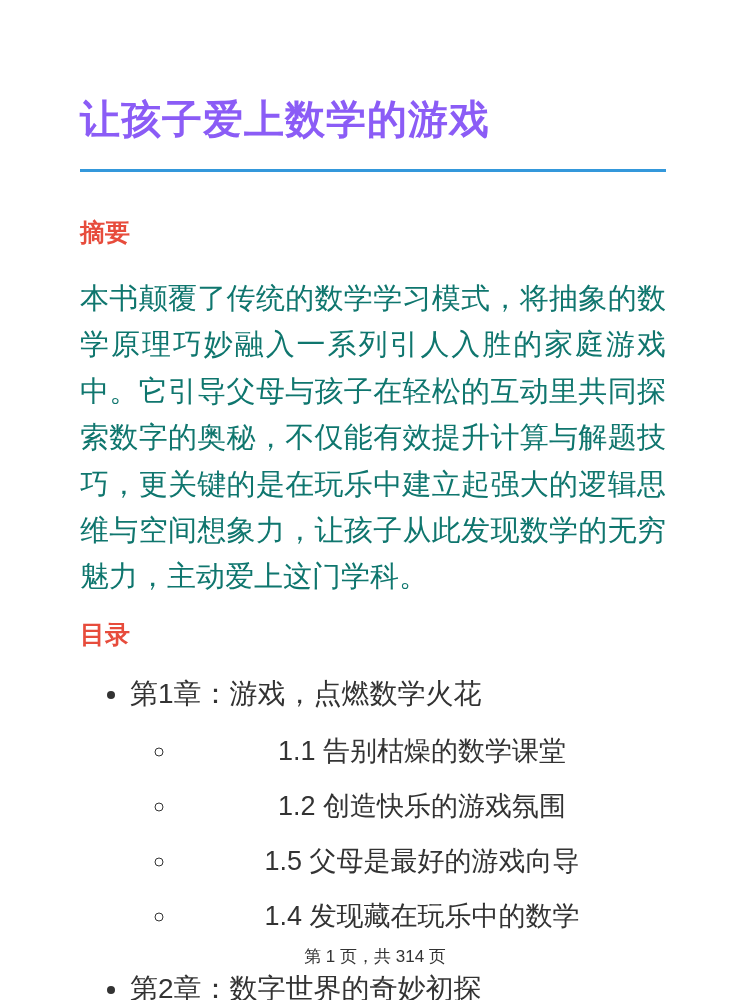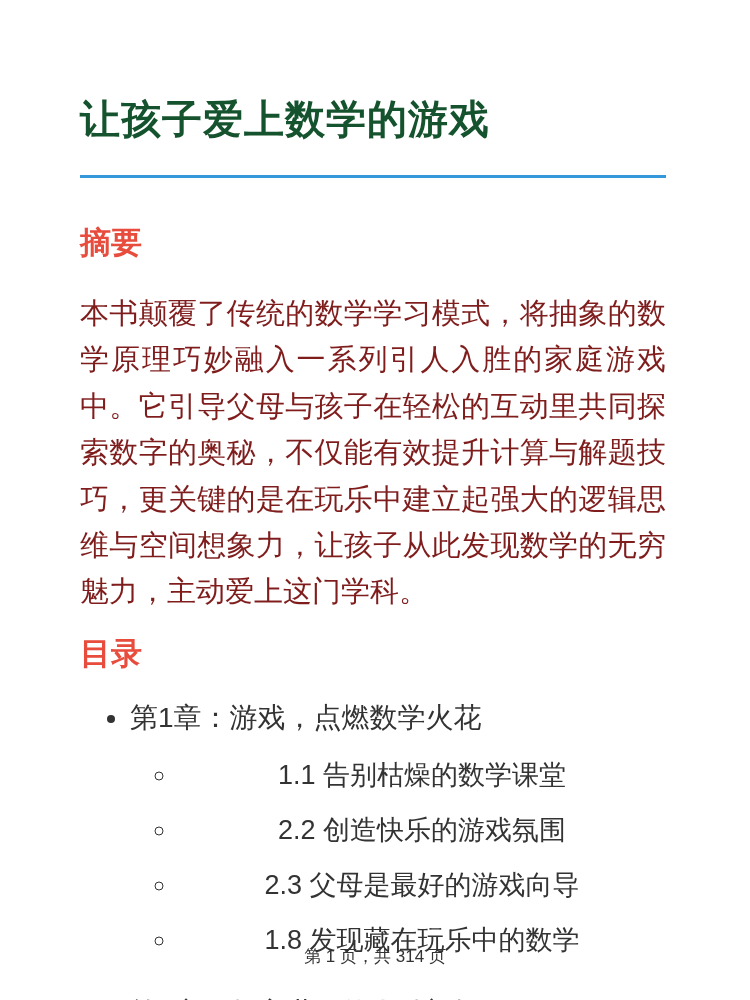--- a/index.html
+++ b/index.html
@@ -15,36 +15,36 @@
   .page {
     box-sizing: border-box;
     width: 750px;
     height: 1000px;
     padding: 92px 84px 0 80px;
     position: relative;
   }
   .doc-title {
     font-size: 40px;
     font-weight: bold;
-    color: #14532d;
+    color: #8b5cf6;
     margin: 0;
-    padding-bottom: 28px;
+    padding-bottom: 22px;
     border-bottom: 3px solid #3498db;
     letter-spacing: 1px;
   }
   .section-heading {
-    font-size: 31px;
+    font-size: 25px;
     font-weight: bold;
     color: #e74c3c;
     margin: 44px 0 26px 0;
   }
   .abstract-text {
     font-size: 29px;
     line-height: 1.6;
-    color: #7f1d1d;
+    color: #0f766e;
     margin: 0;
     text-align: justify;
   }
   .toc-heading { margin-top: 18px; margin-bottom: 22px; }
   ul.toc {
     list-style-type: disc;
     margin: 24px 0 0 0;
     padding-left: 50px;
     font-size: 28px;
     color: #333333;
@@ -79,23 +79,23 @@
 
   <p class="abstract-text">本书颠覆了传统的数学学习模式，将抽象的数学原理巧妙融入一系列引人入胜的家庭游戏中。它引导父母与孩子在轻松的互动里共同探索数字的奥秘，不仅能有效提升计算与解题技巧，更关键的是在玩乐中建立起强大的逻辑思维与空间想象力，让孩子从此发现数学的无穷魅力，主动爱上这门学科。</p>
 
   <h2 class="section-heading toc-heading">目录</h2>
 
   <ul class="toc">
     <li>
       <span>第1章：游戏，点燃数学火花</span>
       <ul>
         <li>1.1 告别枯燥的数学课堂</li>
-        <li>2.2 创造快乐的游戏氛围</li>
-        <li>2.3 父母是最好的游戏向导</li>
-        <li>1.8 发现藏在玩乐中的数学</li>
+        <li>1.2 创造快乐的游戏氛围</li>
+        <li>1.5 父母是最好的游戏向导</li>
+        <li>1.4 发现藏在玩乐中的数学</li>
       </ul>
     </li>
     <li>
       <span>第2章：数字世界的奇妙初探</span>
     </li>
   </ul>
 
   <div class="footer">第 1 页，共 314 页</div>
 
 </div>

